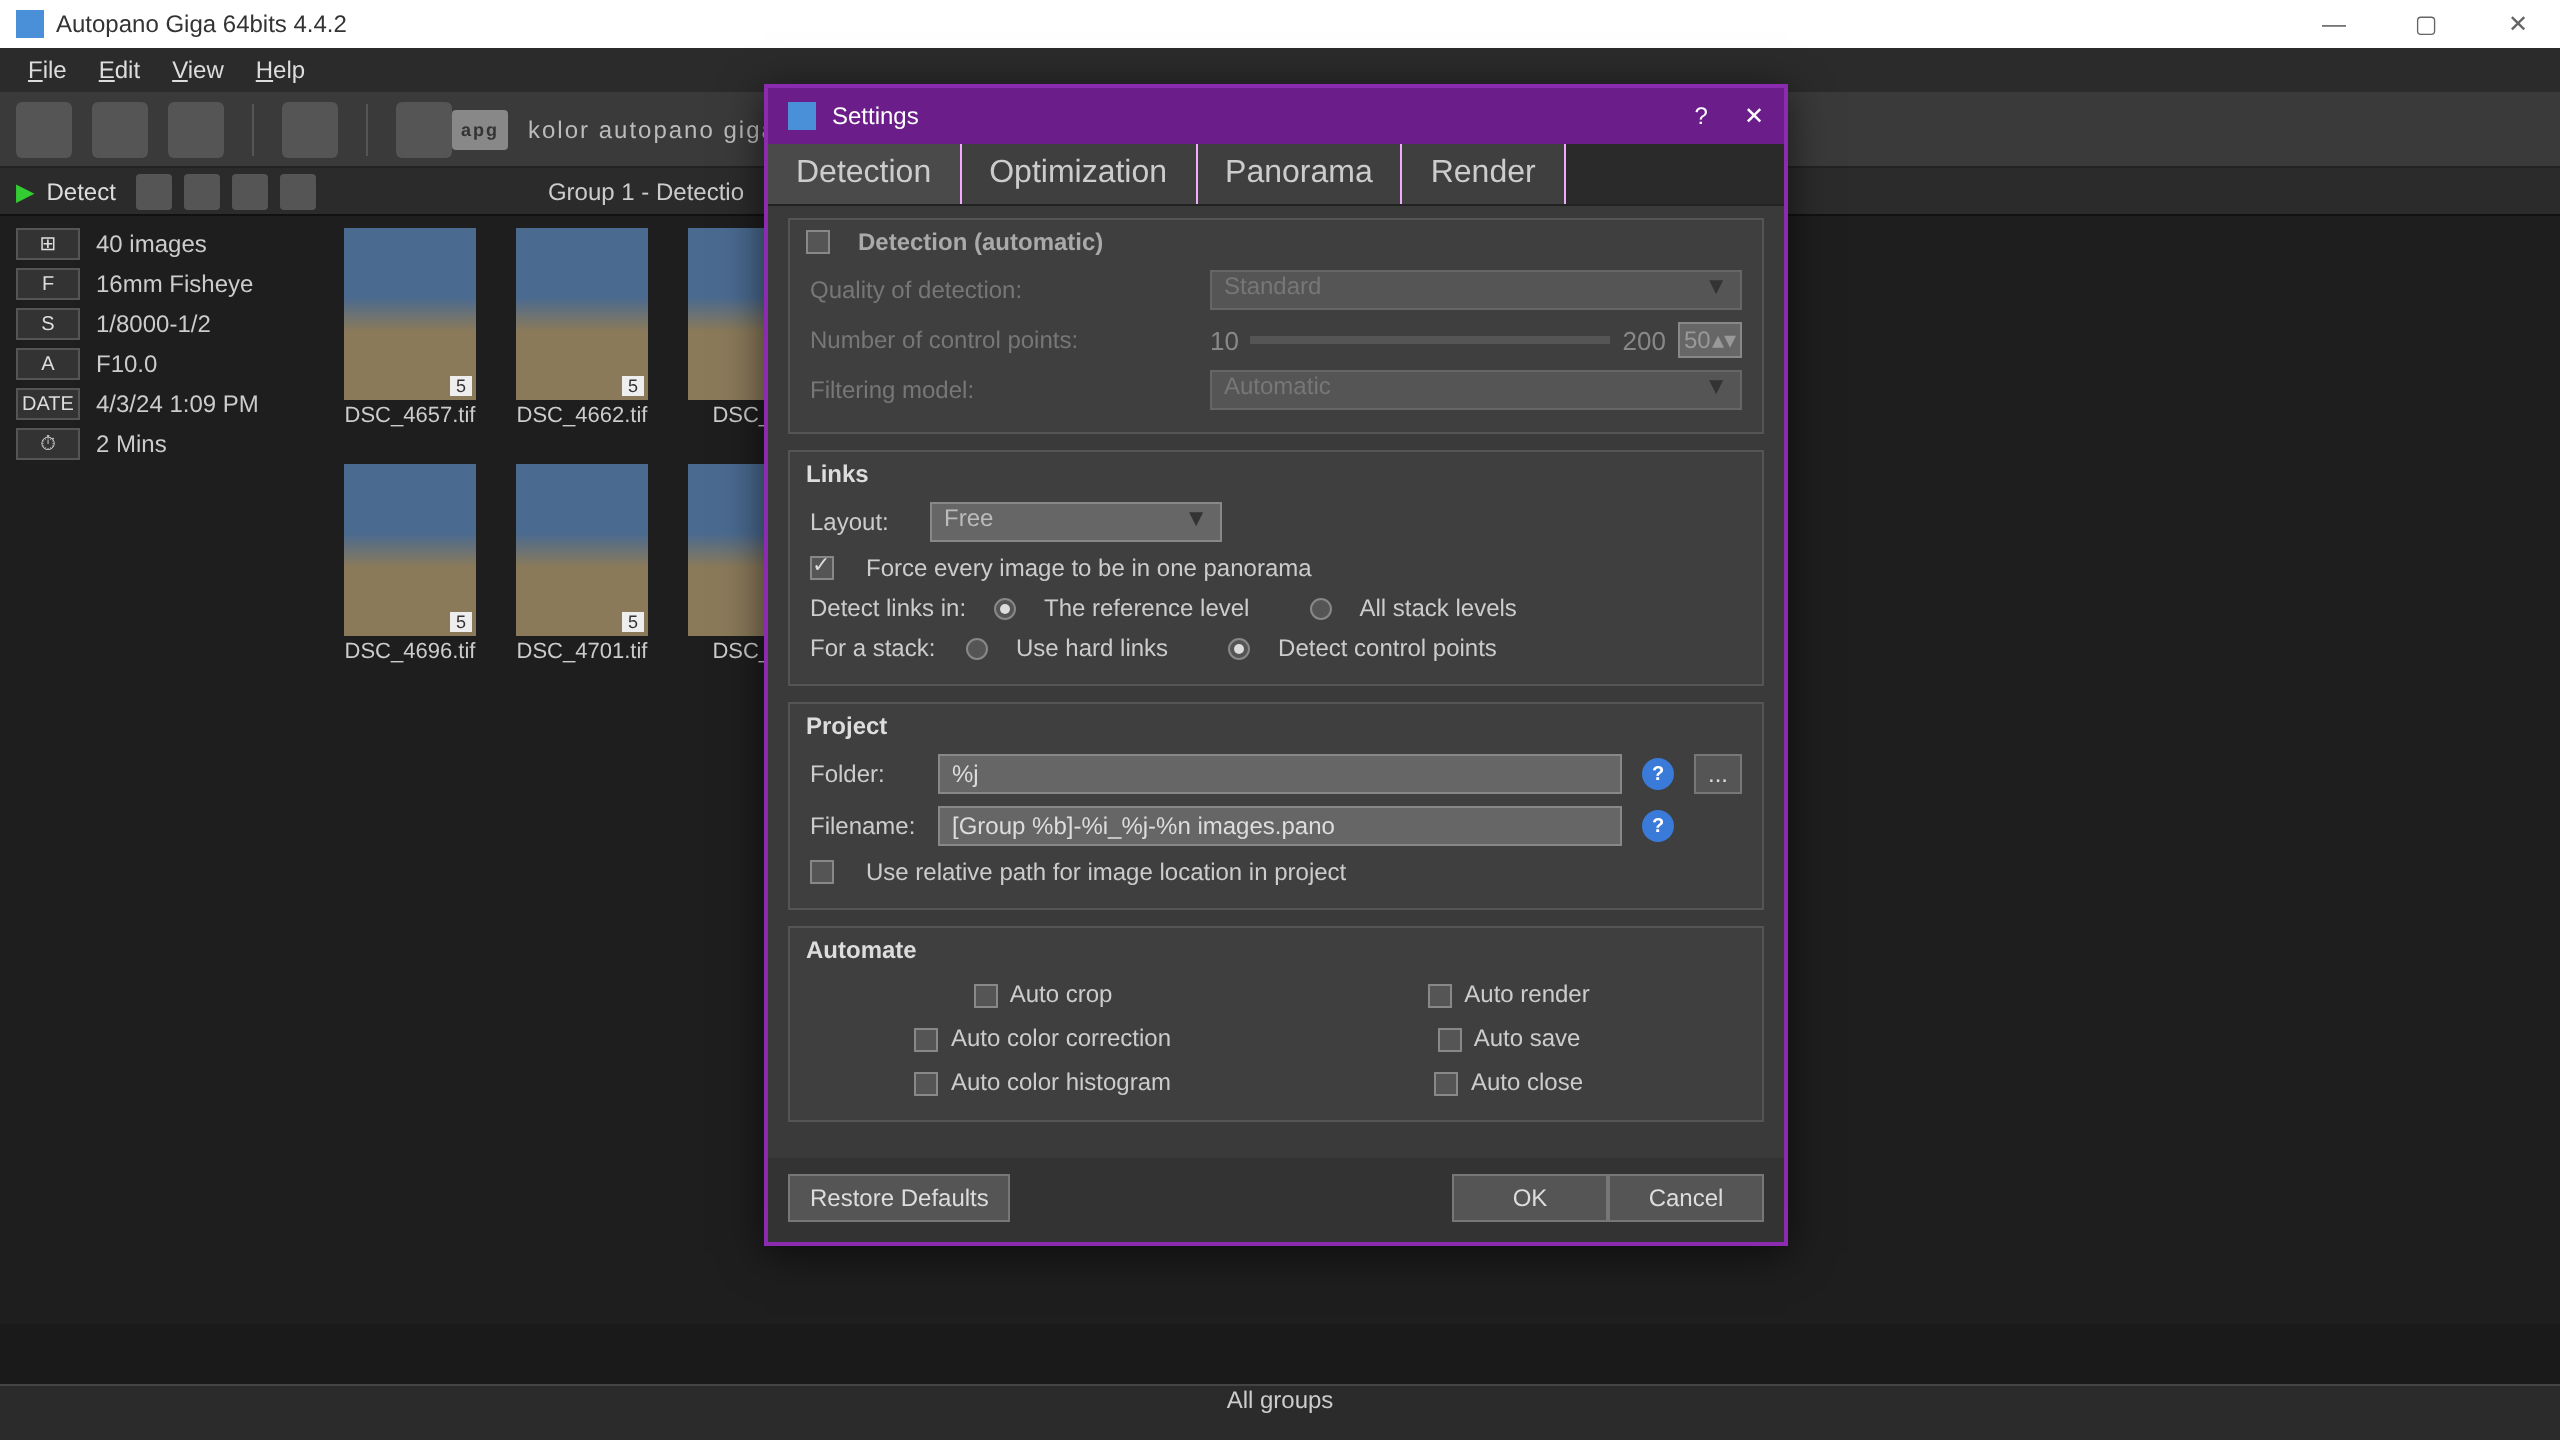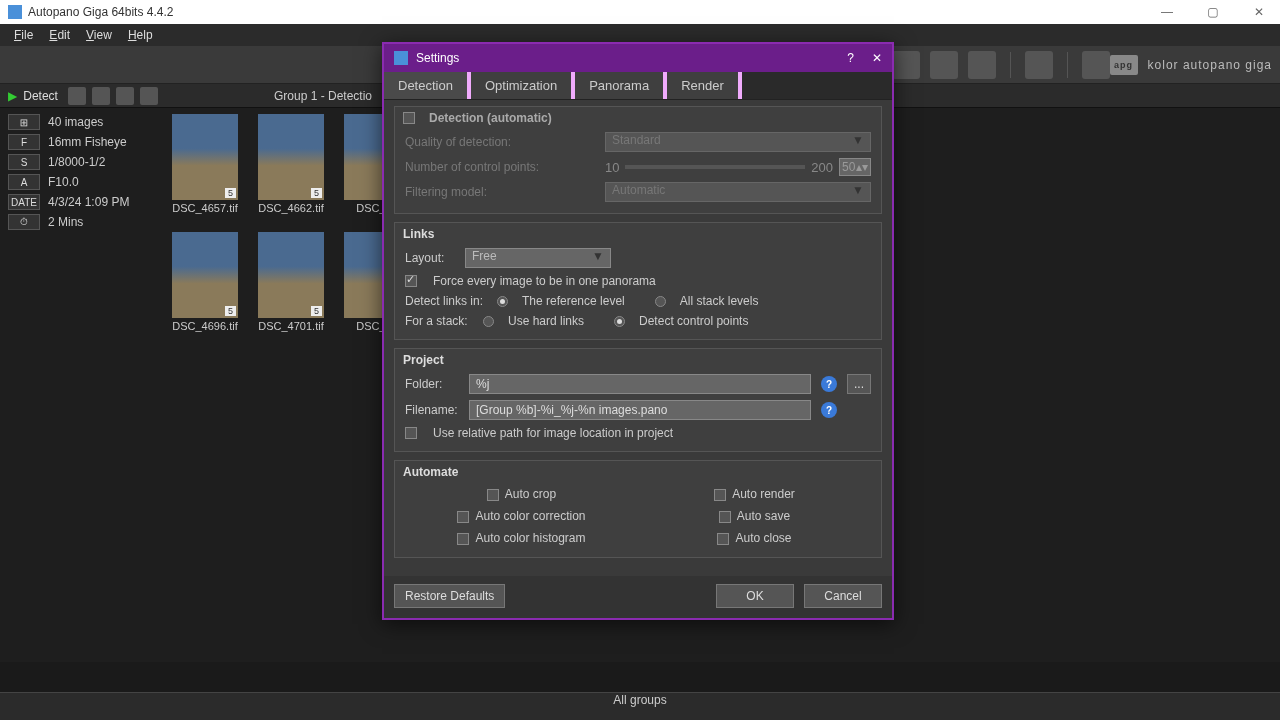--- a/index.html
+++ b/index.html
@@ -9,21 +9,21 @@
 .titlebar .left { display: flex; align-items: center; gap: 6px; }
 .titlebar .icon-app { width: 14px; height: 14px; background: #4a90d9; }
 .titlebar .title { color: #333; font-size: 12px; }
 .titlebar .winbtns { display: flex; gap: 20px; color: #666; }
 .titlebar .winbtn { width: 26px; text-align: center; cursor: pointer; }
 
 .menubar { height: 22px; background: #2b2b2b; display: flex; align-items: center; padding: 0 6px; }
 .menubar .item { color: #ddd; padding: 2px 8px; font-size: 12px; }
 .menubar .item u { text-decoration: underline; }
 
-.toolbar { height: 38px; background: #3a3a3a; display: flex; align-items: center; justify-content: flex-end; padding: 0 8px; border-bottom: 1px solid #222; }
+.toolbar { height: 38px; background: #3a3a3a; display: flex; align-items: center; justify-content: flex-start; padding: 0 8px; border-bottom: 1px solid #222; }
 .toolbar .tools { display: flex; gap: 10px; align-items: center; }
 .toolbar .ticon { width: 28px; height: 28px; background: #555; border-radius: 3px; }
 .toolbar .divider { width: 1px; height: 26px; background: #555; margin: 0 4px; }
 .toolbar .brand { display: flex; align-items: center; gap: 10px; color: #bbb; font-size: 16px; letter-spacing: 1px; }
 .brand-box { width: 28px; height: 20px; background: #888; border-radius: 2px; display:flex; align-items:center; justify-content:center; color:#333; font-size:9px; font-weight:bold; }
 
 .subtoolbar { height: 24px; background: #2b2b2b; display: flex; align-items: center; padding: 0 8px; gap: 6px; border-bottom: 1px solid #111;}
 .subtoolbar .play { color: #3c3; font-size: 12px; }
 .subtoolbar .detect-lbl { color: #ddd; font-size: 12px; margin-right: 4px; text-align: center;}
 .subtoolbar .sicon { width: 18px; height: 18px; background: #555; border-radius: 2px; }
@@ -47,21 +47,21 @@
 .zoomslider::before{left:-6px;} .zoomslider::after{right:-6px;}
 .zoomslider .thumb{position:absolute; width:8px; height:12px; background:#bbb; top:-4px; left:50%; border-radius:2px;}
 
 
 .dialog { position: absolute; top: 42px; left: 382px; width: 512px; background: #333; border: 2px solid #8a2bb0; box-shadow: 0 4px 20px rgba(0,0,0,.6); }
 .dlg-title { height: 28px; background: #6b1e8a; display: flex; align-items: center; padding: 0 10px; color: #fff; justify-content: space-between;}
 .dlg-title .l { display:flex; align-items:center; gap:8px;}
 .dlg-title .ico { width:14px; height:14px; background:#4a90d9;}
 .dlg-title .r { display:flex; gap:18px; font-size:14px;}
 .dlg-tabs { display:flex; background:#2a2a2a; border-bottom:1px solid #222;}
-.dlg-tab { padding:6px 14px; color:#ccc; background:#3f3f3f; border-right:4px solid #f0abfc; font-size:13px; cursor:pointer;}
+.dlg-tab { padding:6px 14px; color:#ccc; background:#3f3f3f; border-right:1px solid #f0abfc; font-size:16px; cursor:pointer;}
 .dlg-tab.active { background:#4a4a4a; }
 .dlg-body { padding: 6px 10px 10px; background:#3a3a3a;}
 
 .section { border:1px solid #555; margin-bottom:8px; padding-bottom:8px; background:#3f3f3f;}
 .section.locked { color:#888; }
 .section-title { color:#ddd; font-weight:bold; padding:4px 8px; display:flex; align-items:center; gap:8px; font-size:12px;}
 .section.locked .section-title { color:#aaa;}
 .row { display:flex; align-items:center; padding:3px 10px; gap:10px; color:#ccc; font-size:12px;}
 .row.locked { color:#777;}
 .lbl { width: 190px; color:inherit;}
@@ -75,21 +75,21 @@
 
 .cb { width:12px; height:12px; border:1px solid #888; background:#555; display:inline-block; margin-right:6px; vertical-align:middle; position:relative;}
 .cb.checked::after{content:"✓"; position:absolute; top:-3px; left:0; color:#ddd; font-size:11px;}
 .radio { width:11px; height:11px; border:1px solid #888; border-radius:50%; background:#555; display:inline-block; margin-right:4px; vertical-align:middle; position:relative;}
 .radio.checked::after{content:""; position:absolute; top:2px; left:2px; width:5px; height:5px; background:#ddd; border-radius:50%;}
 
 .input { flex:1; height:20px; background:#666; border:1px solid #888; color:#ddd; padding:0 6px; display:flex; align-items:center;}
 .helpico { width:16px; height:16px; border-radius:50%; background:#3a7ad9; color:#fff; display:flex; align-items:center; justify-content:center; font-size:10px; font-weight:bold;}
 .browse { width:24px; height:20px; background:#555; border:1px solid #777; color:#ddd; display:flex; align-items:center; justify-content:center;}
 
-.dlg-footer { display:flex; padding:8px 10px 10px; gap:10px; background:#333;}
+.dlg-footer { display:flex; padding:8px 10px 10px; background:#333;}
 .dlg-footer .spacer{flex:1;}
 .btn { min-width:78px; height:24px; background:#555; border:1px solid #777; color:#ddd; display:flex; align-items:center; justify-content:center; cursor:pointer; padding:0 10px;}
 
 .automate-cols { display:flex; padding:0 10px;text-align:center;}
 .automate-cols .col { flex:1;}
 .automate-cols .arow{ padding:4px 0; color:#ccc;}
 </style>
 </head>
 <body>
 

